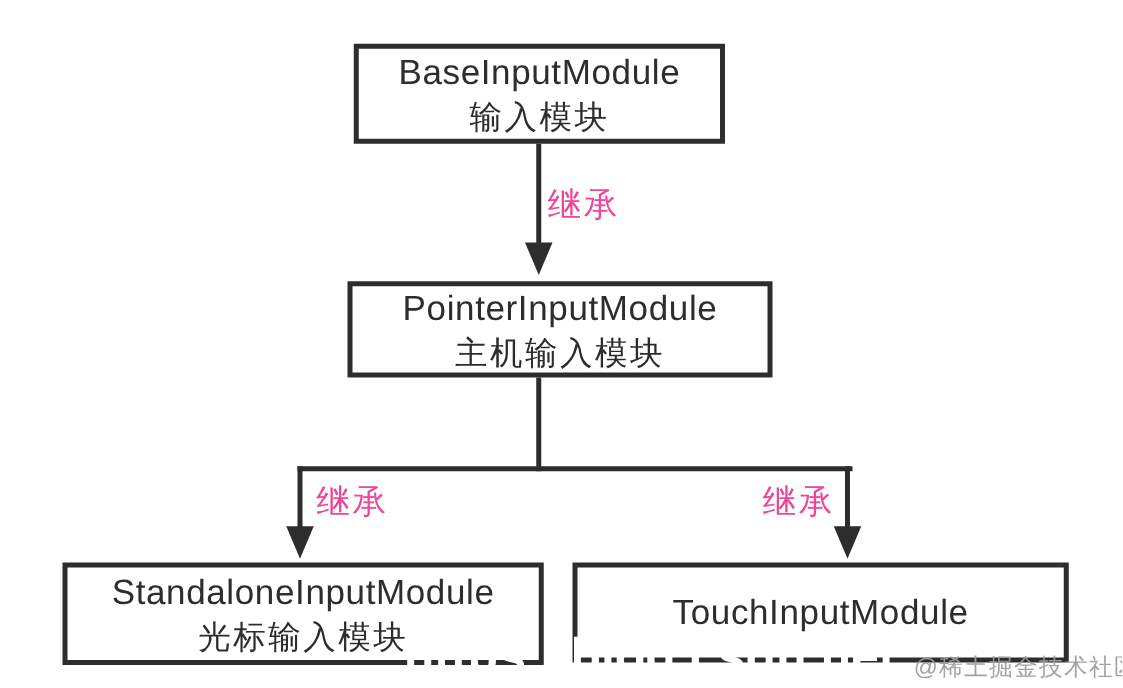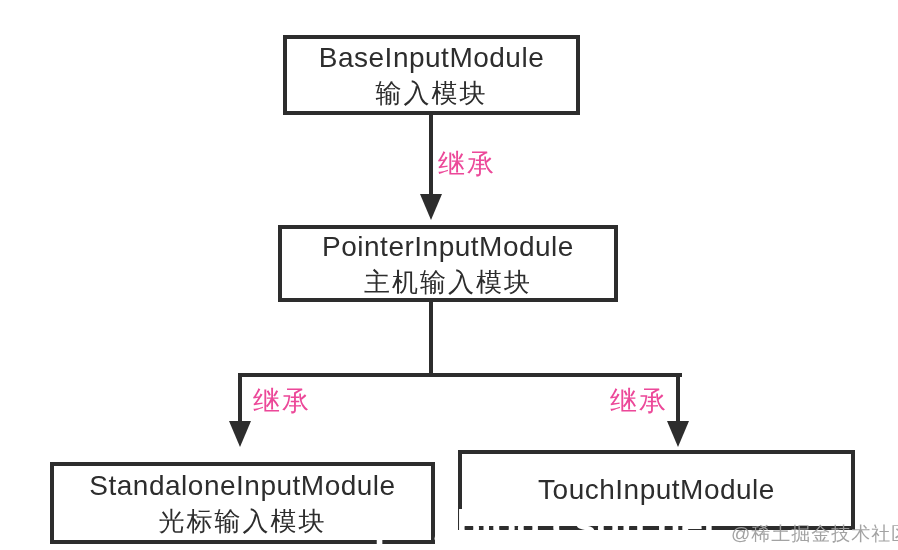--- a/index.html
+++ b/index.html
@@ -83,21 +83,21 @@
     font-size: 19px;
     color: rgba(158, 158, 158, 0.95);
     z-index: 6;
     white-space: nowrap;
     letter-spacing: 1px;
   }
 
   
   #node-base       { left: 283px; top: 35px;  width: 297px; height: 80px; }
   #node-pointer    { left: 278px; top: 225px; width: 340px; height: 77px; }
-  #node-standalone { left: 50px;  top: 462px; width: 385px; height: 82px; justify-content: center; }
+  #node-standalone { left: 50px;  top: 450px; width: 385px; height: 82px; justify-content: center; }
   #node-touch      { left: 458px; top: 450px; width: 397px; height: 80px; }
 
   
   #edge1-line  { left: 429px; top: 114px; width: 4px; height: 82px; }
   #edge1-head  { left: 420px; top: 194px; }
   #edge1-label { left: 438px; top: 146px; }
 
   
   #branch-stem  { left: 429px; top: 301px; width: 4px;  height: 76px; }
   #branch-hline { left: 238px; top: 373px; width: 444px; height: 4px; }

